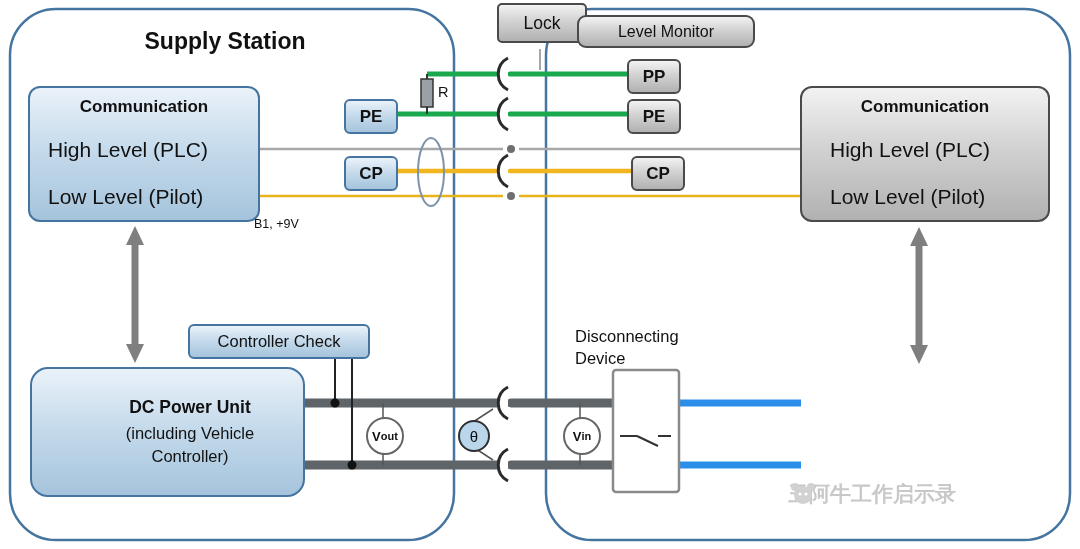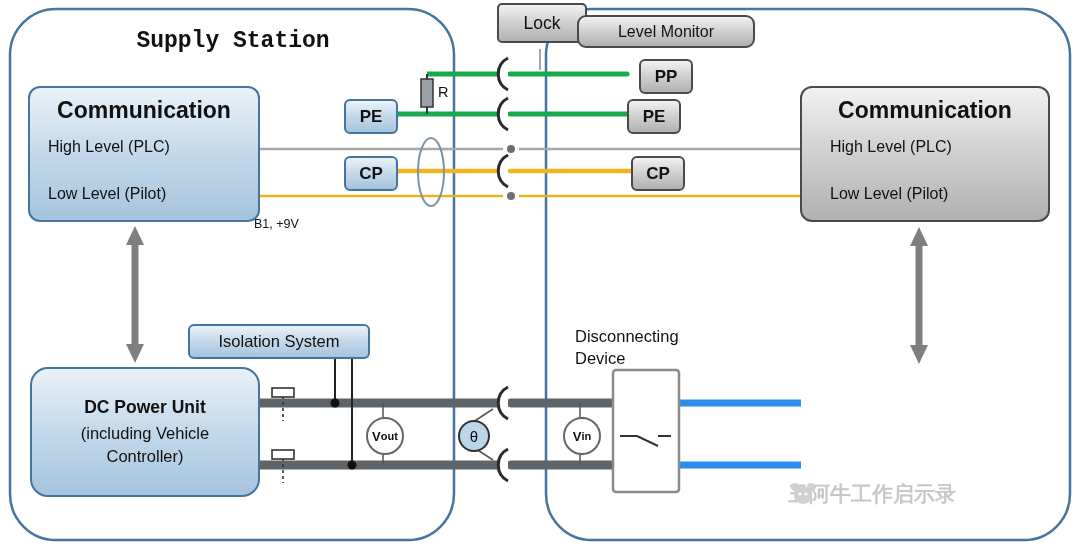--- a/index.html
+++ b/index.html
@@ -4,23 +4,23 @@
 <style>
   html,body{margin:0;padding:0;background:#fff;}
   .stage{position:relative;width:1080px;height:549px;background:#ffffff;overflow:hidden;
          font-family:"Liberation Sans", sans-serif;color:#111;}
   .abs{position:absolute;}
   svg{position:absolute;left:0;top:0;}
   .big-title{font-size:23px;font-weight:bold;text-align:center;}
   .box-blue{background:linear-gradient(180deg,#eaf2f9 0%,#c6dbec 45%,#a5c4dc 100%);border:2px solid #44749f;}
   .box-gray{background:linear-gradient(180deg,#f2f2f2 0%,#d2d2d2 45%,#b1b1b1 100%);border:2px solid #4a4a4a;}
   .comm{border-radius:12px;}
-  .unit{border-radius:18px;}
-  .comm-title{position:absolute;left:0;right:0;top:9px;text-align:center;font-size:23px;font-weight:bold;}
-  .rowtext{position:absolute;font-size:16px;white-space:nowrap;}
+  .unit{border-radius:18px;padding-left:45px;}
+  .comm-title{position:absolute;left:0;right:0;top:9px;text-align:center;font-size:17px;font-weight:bold;}
+  .rowtext{position:absolute;font-size:21px;white-space:nowrap;}
   .badge{display:flex;align-items:center;justify-content:center;width:50px;height:31px;
          font-size:17px;font-weight:bold;border-radius:6px;}
   .lockbox{display:flex;align-items:center;justify-content:center;}
   .unit-inner{height:100%;display:flex;flex-direction:column;align-items:center;justify-content:center;text-align:center;}
   .unit-title{font-size:17.5px;font-weight:bold;margin-bottom:4px;}
   .unit-sub{font-size:16.5px;line-height:1.35;padding:0 14px;}
   .meter{display:flex;align-items:center;justify-content:center;background:#fff;border:2px solid #666;
          border-radius:50%;font-size:13px;font-weight:bold;}
   .meter sub{font-size:11px;}
   .theta{background:#b9d6ea;border:2px solid #2f2f2f;border-radius:50%;display:flex;align-items:center;
@@ -139,21 +139,21 @@
       <polygon points="919,227 910,246 928,246" fill="#7f7f7f"></polygon>
       <polygon points="919,364 910,345 928,345" fill="#7f7f7f"></polygon>
     </g>
 
     <g>
       <rect x="613" y="370" width="66" height="122" rx="3" fill="#fff" stroke="#8a8a8a" stroke-width="2.5"></rect>
       <path d="M620 436 L637 436 M637 436 L658 446 M658 436 L671 436" fill="none" stroke="#333" stroke-width="2"></path>
     </g>
   </svg>
 
-  <div class="abs big-title" style="left:58px;top:28px;width:350px;font-family:Liberation Mono, monospace;">Supply Station</div>
+  <div class="abs big-title" style="left:50px;top:28px;width:350px;">Supply Station</div>
 
   <div class="abs box-blue comm" style="left:28px;top:86px;width:228px;height:132px;">
     <div class="comm-title">Communication</div>
     <div class="rowtext" style="left:18px;top:50px;">High Level (PLC)</div>
     <div class="rowtext" style="left:18px;top:97px;">Low Level (Pilot)</div>
   </div>
 
   <div class="abs box-gray comm" style="left:800px;top:86px;width:246px;height:132px;">
     <div class="comm-title">Communication</div>
     <div class="rowtext" style="left:28px;top:50px;">High Level (PLC)</div>
@@ -166,35 +166,35 @@
   <div class="abs box-gray lockbox" style="left:577px;top:15px;width:174px;height:29px;border-radius:9px;font-size:16px;">
     <span>Level Monitor</span>
   </div>
 
   <div class="abs badge box-blue" style="left:344px;top:99px;">
       <span>PE</span>
     </div>
   <div class="abs badge box-blue" style="left:344px;top:156px;">
       <span>CP</span>
     </div>
-  <div class="abs badge box-gray" style="left:627px;top:59px;margin-left:12px;">
+  <div class="abs badge box-gray" style="left:627px;top:59px;">
       <span>PP</span>
     </div>
   <div class="abs badge box-gray" style="left:627px;top:99px;">
       <span>PE</span>
     </div>
   <div class="abs badge box-gray" style="left:631px;top:156px;">
       <span>CP</span>
     </div>
 
   <div class="abs r-label" style="left:438px;top:84px;">R</div>
   <div class="abs small-label" style="left:254px;top:203px;">B1, +9V</div>
 
   <div class="abs box-blue lockbox" style="left:188px;top:324px;width:178px;height:31px;border-radius:6px;font-size:16.5px;">
-    <span>Isolation System</span>
+    <span>Controller Check</span>
   </div>
 
   <div class="abs box-blue unit" style="left:30px;top:367px;width:226px;height:126px;">
     <div class="unit-inner">
       <div class="unit-title">DC Power Unit</div>
       <div class="unit-sub">(including Vehicle Controller)</div>
     </div>
   </div>
 
 

